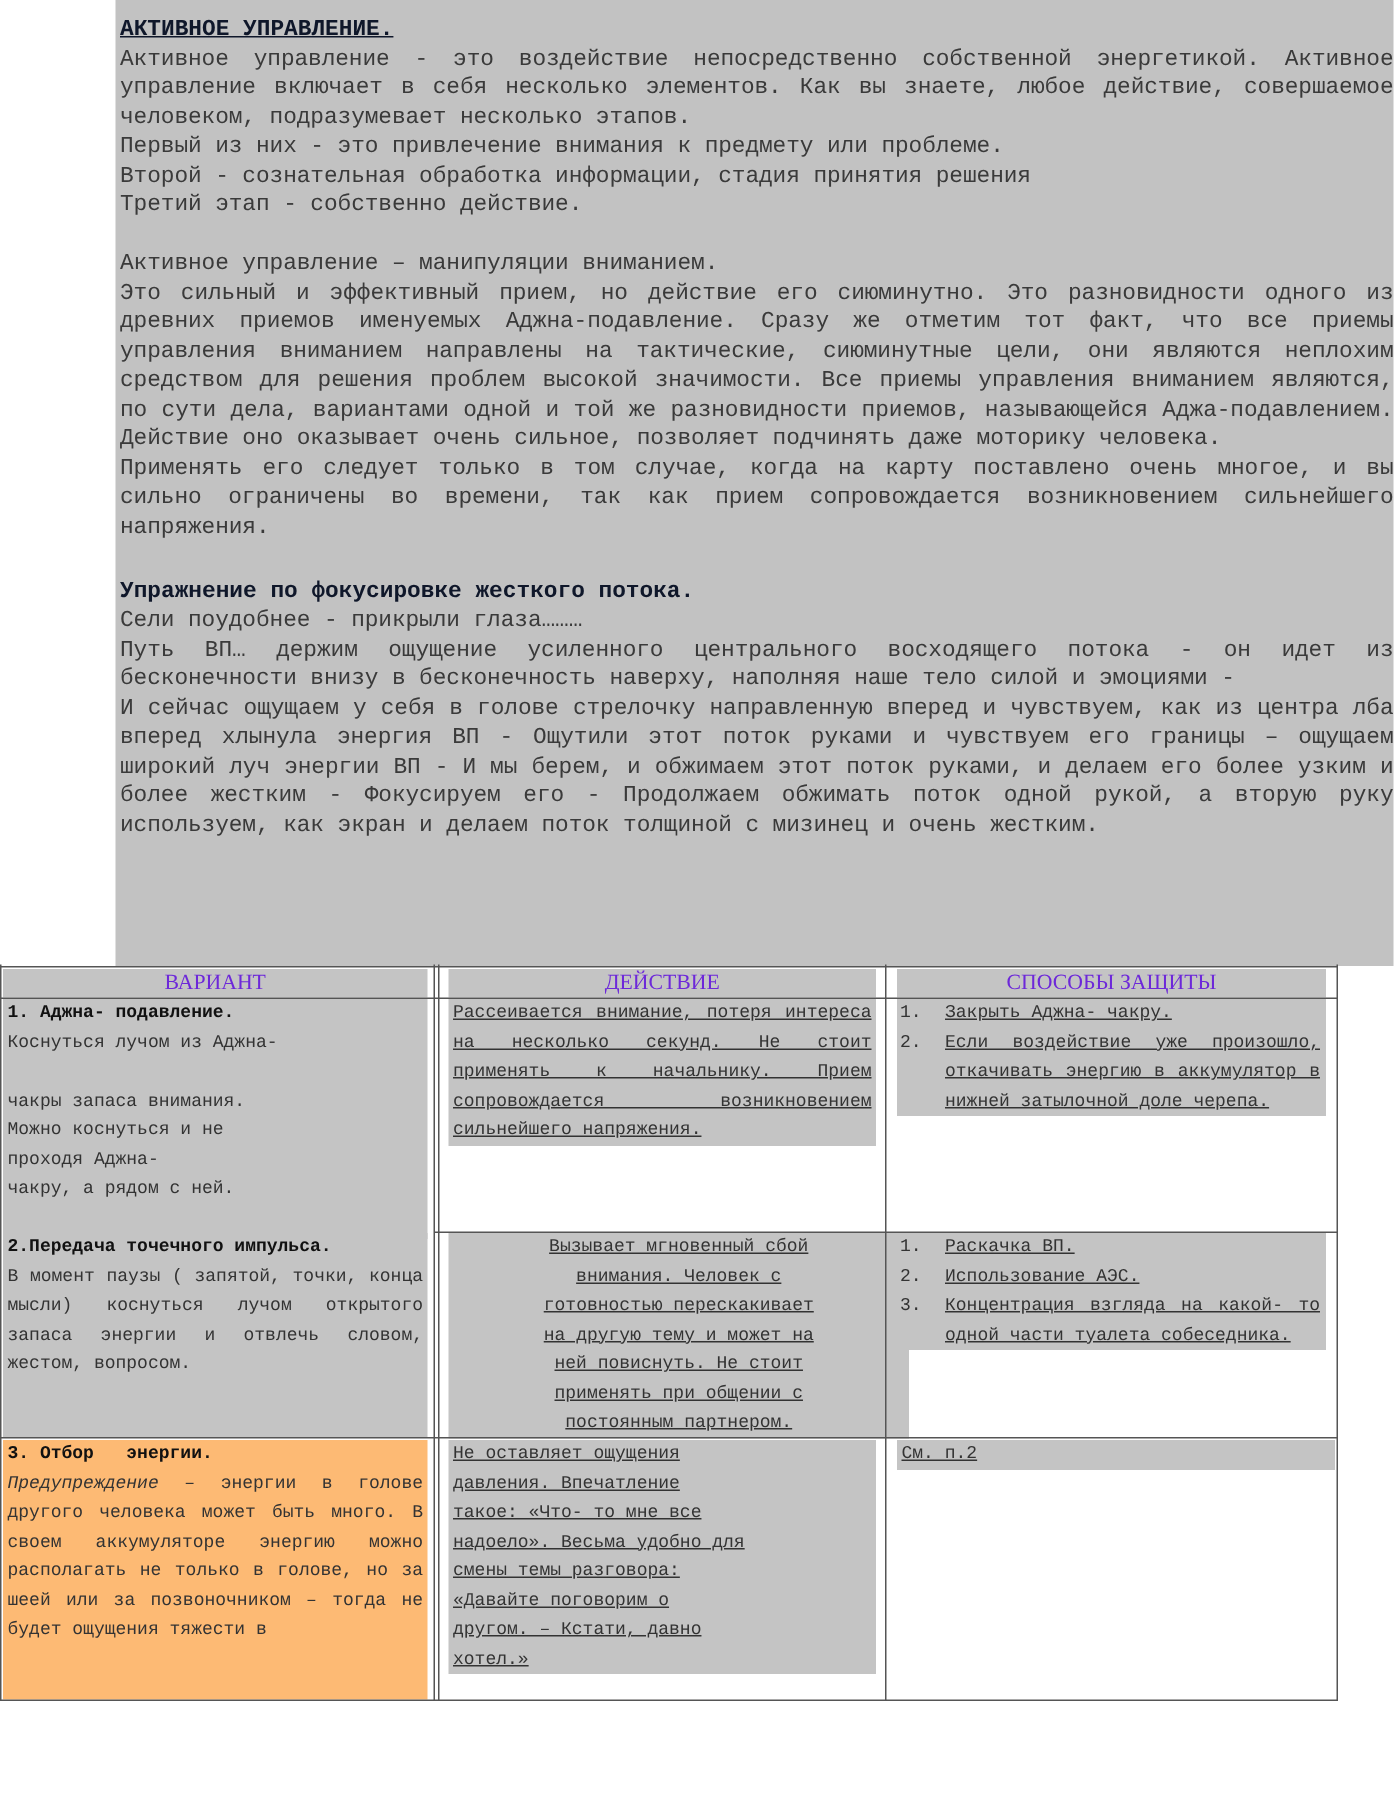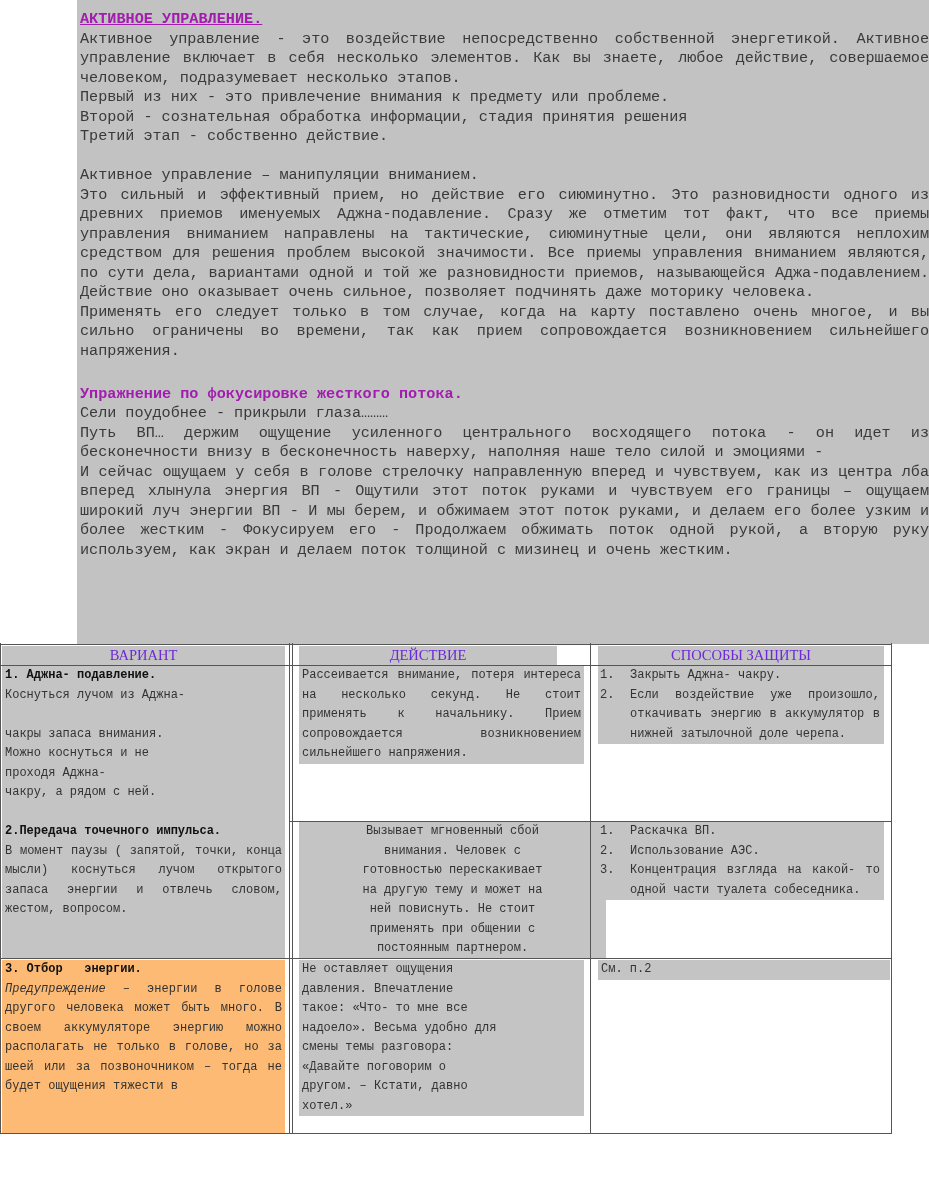--- a/index.html
+++ b/index.html
@@ -32,21 +32,21 @@
       line-height: 19.5px;
       margin: 0;
       text-align: justify;
       text-align-last: left;
       letter-spacing: -0.05px;
       white-space: normal;
     }
     .para.nojust { text-align: center; }
     .heading {
       font-weight: bold;
-      color: #a21caf;
+      color: #0f172a;
       font-size: 15.2px;
       line-height: 19.5px;
       margin: 0;
     }
     .heading.underline { text-decoration: underline; }
     .gap { height: 19.5px; }
 
     
     .table-wrap {
       position: absolute;
@@ -76,20 +76,21 @@
     .cell {
       position: absolute;
       box-sizing: border-box;
       font-size: 12px;
       line-height: 19.5px;
       color: #333;
     }
     .cell .shade {
       background: #c4c4c4;
       display: block;
+      text-decoration: underline;
     }
     .th {
       text-align: center;
       font-size: 14.5px;
       line-height: 18px;
       color: #6d28d9;
       font-family: "Liberation Serif", "DejaVu Serif", serif;
     }
     .justify { text-align: justify; text-align-last: left; }
     .bold { font-weight: bold; color: #111; }
@@ -129,21 +130,21 @@
   <p class="para nojust">Сели поудобнее - прикрыли глаза………</p>
   <p class="para">Путь ВП… держим  ощущение усиленного центрального восходящего потока - он идет из бесконечности внизу в бесконечность  наверху,  наполняя наше тело силой и эмоциями -</p>
   <p class="para">И сейчас ощущаем у себя в голове стрелочку направленную вперед и чувствуем, как из центра лба вперед хлынула энергия ВП - Ощутили этот поток руками и чувствуем его границы – ощущаем  широкий луч энергии ВП - И мы берем, и обжимаем этот поток руками, и делаем его более узким и более жестким - Фокусируем его - Продолжаем обжимать поток одной рукой, а вторую руку используем, как экран и делаем поток толщиной с мизинец и очень жестким.</p>
 </div>
 
 <div class="table-wrap">
 
   <div class="cell th" style="left:2px; top:3px; width:283px; height:19px; background:#c4c4c4;">
     <span>ВАРИАНТ</span>
   </div>
-  <div class="cell th" style="left:299px; top:3px; width:258px; height:19px; background:#c4c4c4;">
+  <div class="cell th" style="left:299px; top:3px; width:285px; height:19px; background:#c4c4c4;">
     <span>ДЕЙСТВИЕ</span>
   </div>
   <div class="cell th" style="left:598px; top:3px; width:286px; height:19px; background:#c4c4c4;">
     <span>СПОСОБЫ ЗАЩИТЫ</span>
   </div>
 
   <div class="cell" style="left:2px; top:23px; width:283px; height:160px; background:#c4c4c4; padding-left:3px;">
     <div class="bold">1. Аджна- подавление.</div>
     <div>Коснуться лучом из Аджна-</div>
     <div style="height:19.5px"></div>

